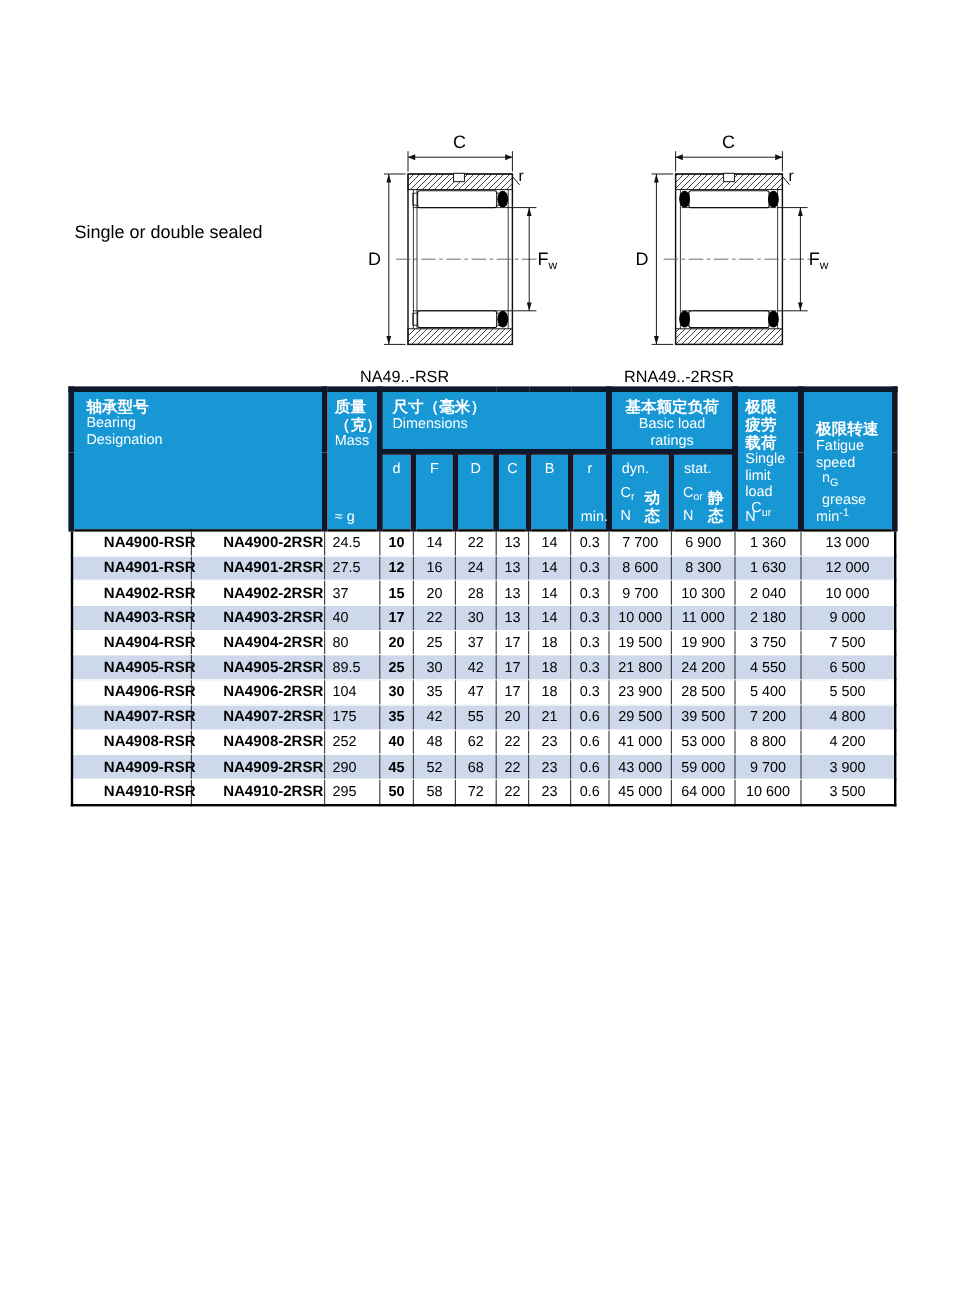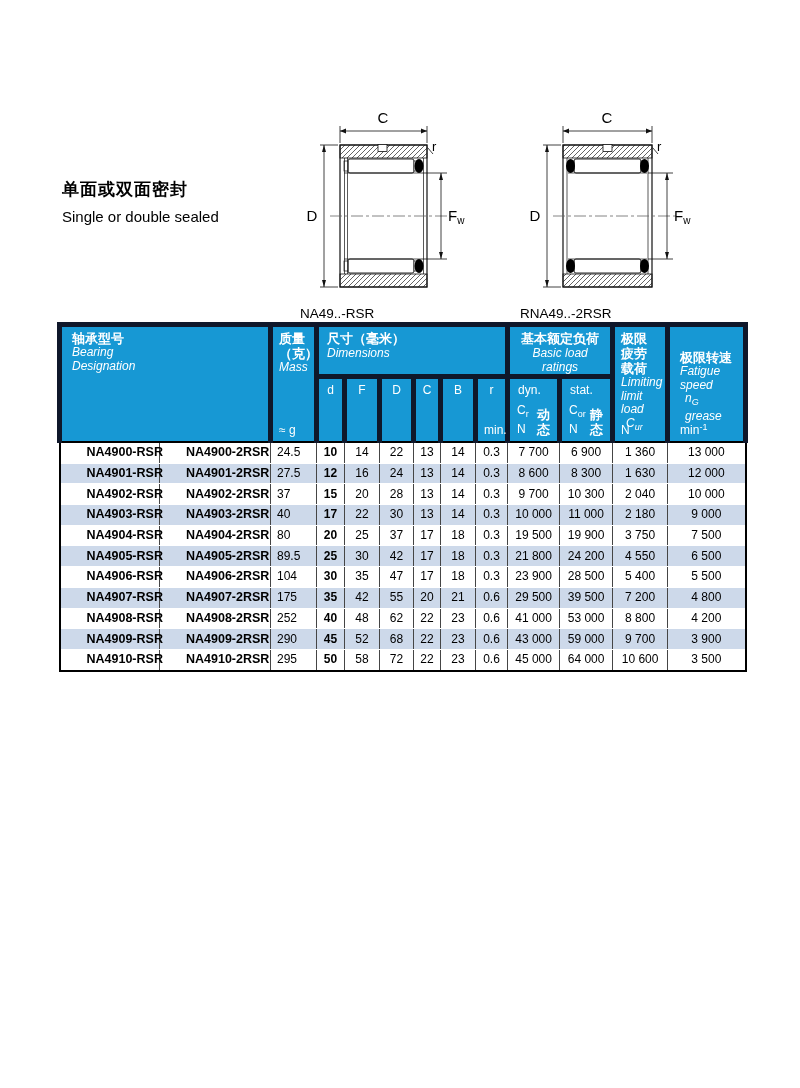--- a/index.html
+++ b/index.html
@@ -26,21 +26,21 @@
   thead th{
     background:var(--header-bg,#1798d4);color:#fff;font-weight:normal;
     border:5px solid #0f172a;vertical-align:top;text-align:left;
     padding:0;position:relative;font-size:12px;
   }
   thead tr.rowA th{height:43px;}
   thead tr.rowB th{height:62px;}
   thead th.touch-bottom{border-bottom:2px solid #000;}
   .zh-b{font-weight:bold;font-size:13px;}
   .th-pad{padding:4px 6px 0 6px;line-height:15px;}
-  .th-pad .en-line{font-size:12px;line-height:13.5px;font-style:italic;}
+  .th-pad .en-line{font-size:12px;line-height:13.5px;}
   .th-bottom{position:absolute;left:0;right:0;bottom:4px;padding:0 6px;}
   .th-center{text-align:center;}
   .sub{font-size:9px;vertical-align:-3px;}
   .sup{font-size:9px;vertical-align:4px;}
   .ld-row{display:flex;justify-content:space-between;align-items:flex-end;line-height:15px;}
   .indent{padding-left:5px;}
   tbody td{
     height:19.7px;font-size:12px;padding:0;white-space:nowrap;
     border-left:1px solid #454545;border-right:1px solid #454545;
     border-top:1px solid #fff;border-bottom:1px solid #fff;
@@ -51,21 +51,20 @@
   tbody td.col-mass{text-align:left;padding-left:6px;}
   tbody td.col-d{font-weight:bold;}
   
   .dim-label{font-family:"Liberation Sans","DejaVu Sans",sans-serif;font-size:15px;fill:#000;}
   .dim-label-sm{font-family:"Liberation Sans","DejaVu Sans",sans-serif;font-size:13px;fill:#000;}
 </style>
 </head>
 <body>
 
 <div class="intro">
-  <div class="zh">单面或双面密封</div>
   <div class="en">Single or double sealed</div>
 </div>
 
 <svg id="fig1" class="fig-svg" width="170" height="200" viewBox="0 0 170 200">
   <defs>
     <pattern id="hatch1" width="5" height="5" patternUnits="userSpaceOnUse">
       <path d="M-1,6 L6,-1" stroke="#222" stroke-width="0.7"></path>
     </pattern>
   </defs>
 
@@ -217,21 +216,21 @@
       <th colspan="2">
         <div class="th-pad th-center">
           <span class="zh-b">基本额定负荷</span>
           <div class="en-line">Basic load ratings</div>
         </div>
       </th>
       <th rowspan="2" class="touch-bottom">
         <div class="th-pad">
           <div class="zh-b">极限疲劳</div>
           <div class="zh-b">载荷</div>
-          <div class="en-line">Limiting</div>
+          <div class="en-line">Single</div>
           <div class="en-line">limit load</div>
           <div class="en-line indent"><span>C</span><span class="sub">ur</span></div>
         </div>
         <div class="th-bottom">N</div>
       </th>
       <th rowspan="2" class="touch-bottom">
         <div class="th-pad" style="padding-left:10px;margin-top:19px;">
           <div class="zh-b">极限转速</div>
           <div class="en-line">Fatigue</div>
           <div class="en-line">speed</div>

